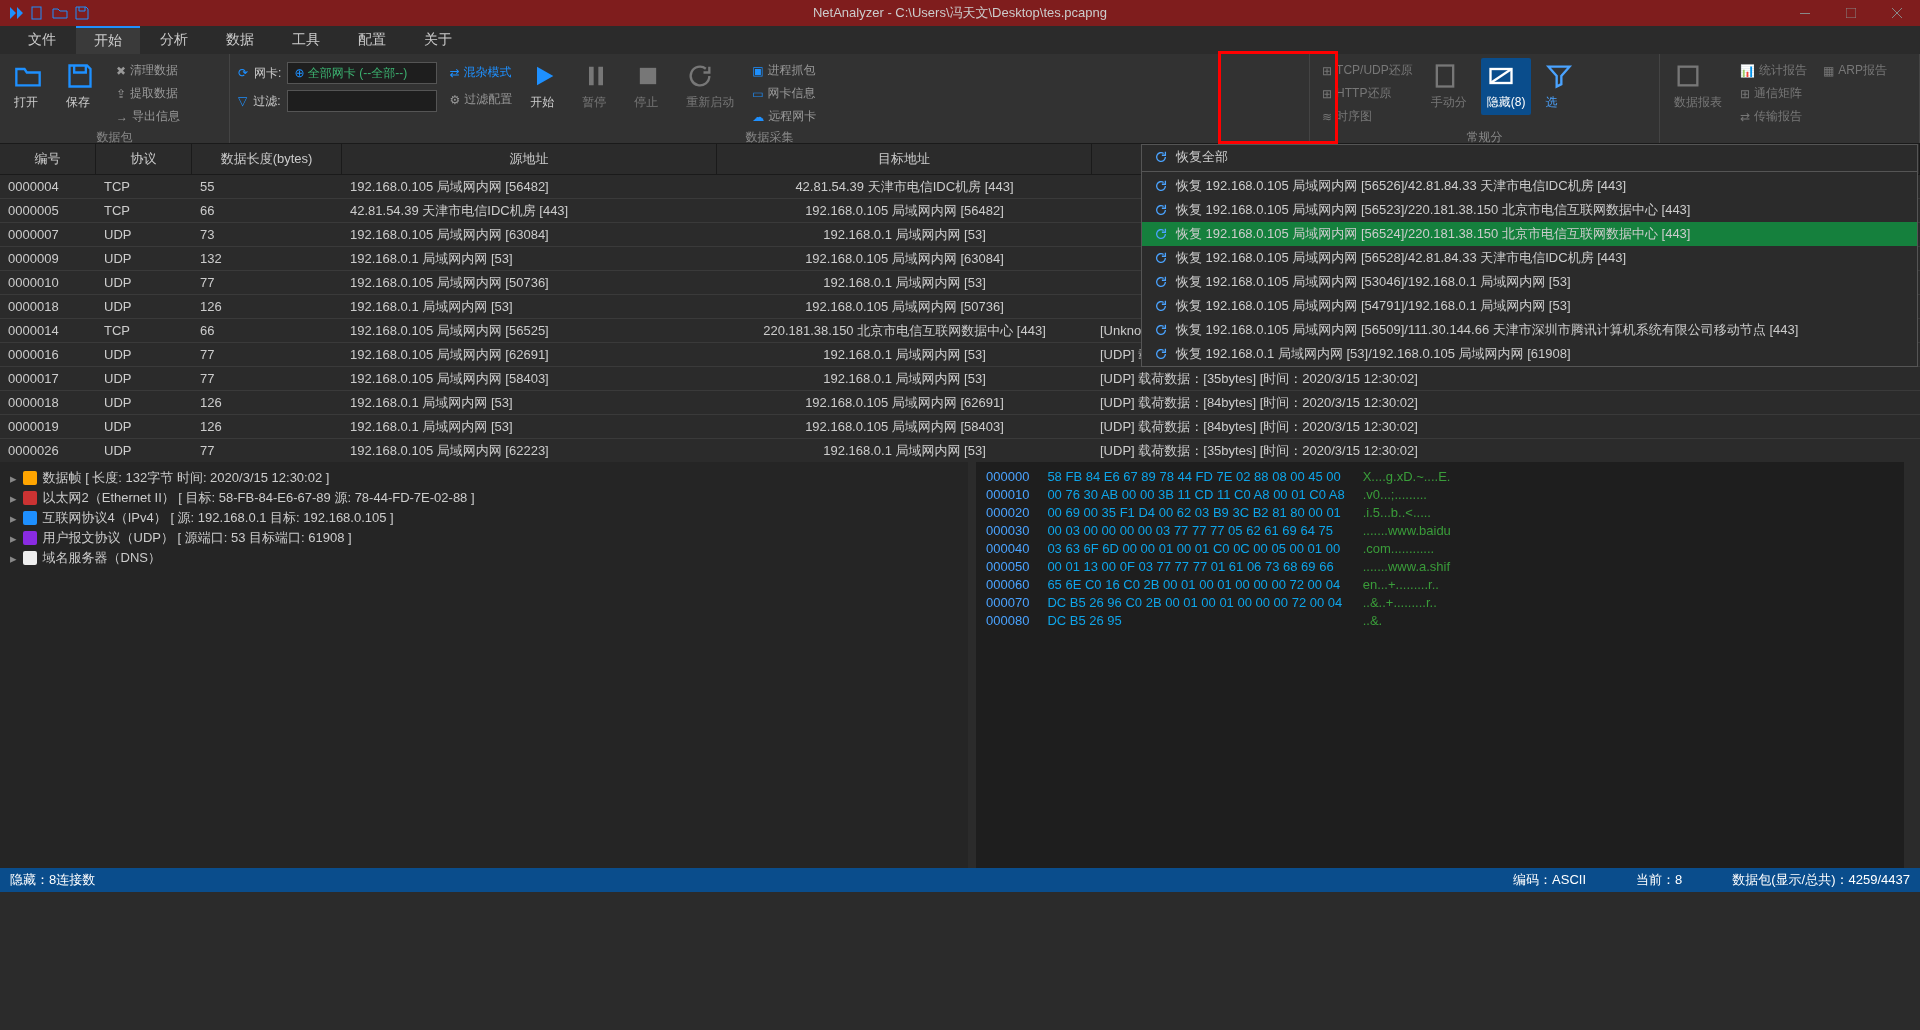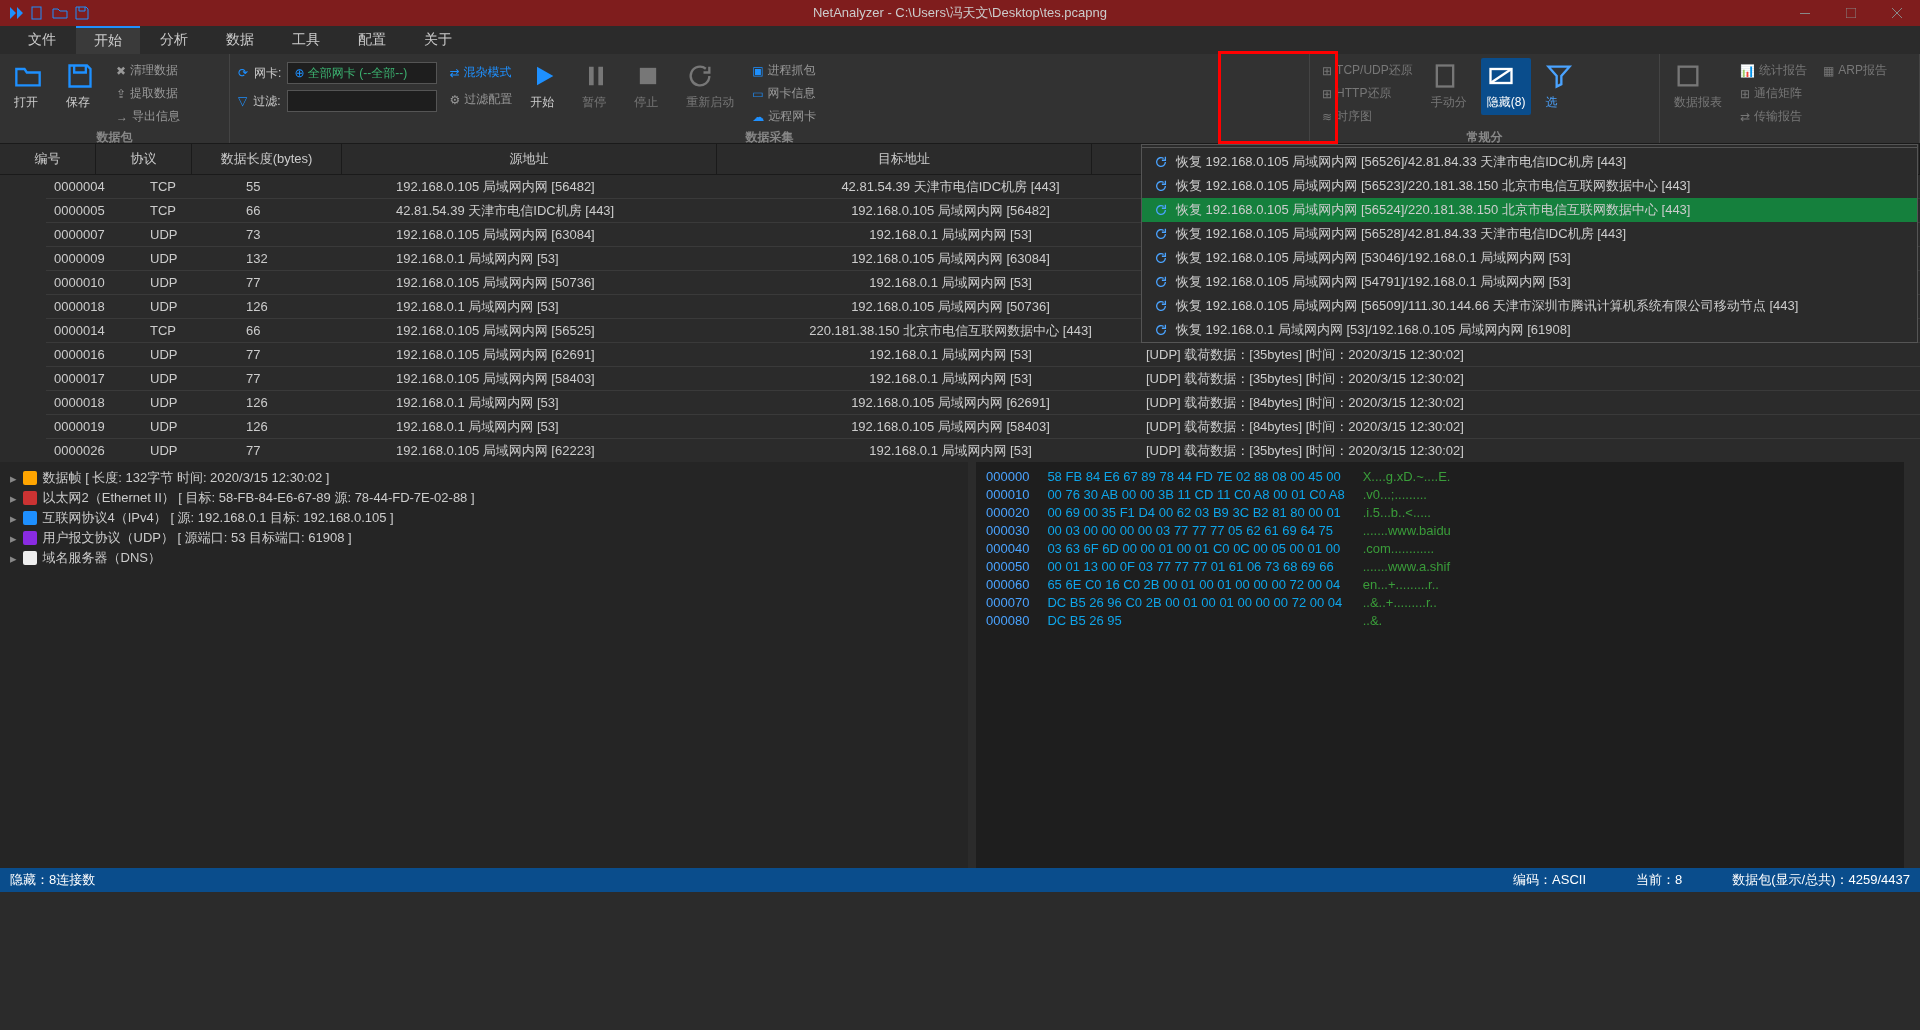--- a/index.html
+++ b/index.html
@@ -15,34 +15,34 @@
 
 
 .menubar { height: 28px; background: #2b2b2b; display: flex; align-items: center; padding-left: 10px; gap: 2px; }
 .menu-item { padding: 4px 18px; color: #ccc; font-size: 14px; }
 .menu-item.active { background: #3a3a3a; border-top: 2px solid #1e90ff; }
 
 
 .ribbon { height: 90px; background: #323232; display: flex; border-bottom: 1px solid #1a1a1a; }
 .ribbon-group { border-right: 1px solid #444; padding: 4px 8px 2px; display: flex; flex-direction: column; justify-content: space-between; position: relative; }
 .ribbon-group-body { display: flex; gap: 8px; align-items: flex-start; flex: 1; }
-.ribbon-group-label { text-align: center; color: #888; font-size: 12px; padding-top: 2px; font-weight: bold; }
+.ribbon-group-label { text-align: center; color: #888; font-size: 12px; padding-top: 2px; }
 .ribbon-btn { display: flex; flex-direction: column; align-items: flex-start; justify-content: center; gap: 4px; padding: 4px 6px; color: #ccc; min-width: 44px; }
 .ribbon-btn .ico { width: 28px; height: 28px; }
 .ribbon-btn-sm { display: flex; align-items: center; gap: 4px; padding: 2px 4px; color: #999; font-size: 12px; }
 .ribbon-col { display: flex; flex-direction: column; gap: 2px; }
 .ribbon-combo { background: #1e1e1e; border: 1px solid #555; color: #bbb; padding: 2px 6px; min-width: 150px; height: 22px; display: flex; align-items: center; font-size: 12px; }
 .highlight-box { border: 3px solid #ff0000; position: absolute; pointer-events: none; }
 
 
 .table-area { height: 318px; background: #2b2b2b; display: flex; flex-direction: column; }
 .table-header { display: flex; background: #2b2b2b; border-bottom: 1px solid #1a1a1a; }
 .th { padding: 6px 8px; color: #ccc; border-right: 1px solid #1a1a1a; text-align: center; font-size: 13px; background: #2b2b2b; }
 .table-body { flex: 1; overflow: hidden; }
-.tr { display: flex; border-bottom: 1px solid #3a3a3a; height: 24px; align-items: center; margin-left: 46px; }
+.tr { display: flex; border-bottom: 1px solid #3a3a3a; height: 24px; align-items: center; }
 .td { padding: 3px 8px; color: #ccc; font-size: 13px; overflow: hidden; white-space: nowrap; }
 .col-id { width: 96px; }
 .col-proto { width: 96px; }
 .col-len { width: 150px; }
 .col-src { width: 375px; }
 .col-dst { width: 375px; text-align: center; }
 .col-info { flex: 1; }
 
 
 .dropdown-menu { position: absolute; background: #2b2b2b; border: 1px solid #555; min-width: 600px; z-index: 100; }
@@ -427,20 +427,28 @@
         <div class="td col-proto">UDP</div>
         <div class="td col-len">77</div>
         <div class="td col-src">192.168.0.105 局域网内网 [62223]</div>
         <div class="td col-dst">192.168.0.1 局域网内网 [53]</div>
         <div class="td col-info">[UDP] 载荷数据：[35bytes] [时间：2020/3/15 12:30:02]</div>
       </div>
     </div>
 </div>
 
 <div class="dropdown-menu" style="top:144px;left:1141px;right:2px" id="dropdown">
+    <div class="dropdown-item">
+      <span class="refresh-ico">
+        <svg viewBox="0 0 16 16" width="14" height="14">
+          <path fill="none" stroke="currentColor" stroke-width="1.5" d="M13 8a5 5 0 11-2-4M13 2v4h-4"></path>
+        </svg>
+      </span>
+      <span>恢复全部</span>
+    </div>
     <div style="height: 1px; background: rgb(85, 85, 85); margin: 2px 0px;"></div>
     <div class="dropdown-item">
       <span class="refresh-ico">
         <svg viewBox="0 0 16 16" width="14" height="14">
           <path fill="none" stroke="currentColor" stroke-width="1.5" d="M13 8a5 5 0 11-2-4M13 2v4h-4"></path>
         </svg>
       </span>
       <span>恢复 192.168.0.105 局域网内网 [56526]/42.81.84.33 天津市电信IDC机房 [443]</span>
     </div>
     <div class="dropdown-item">

